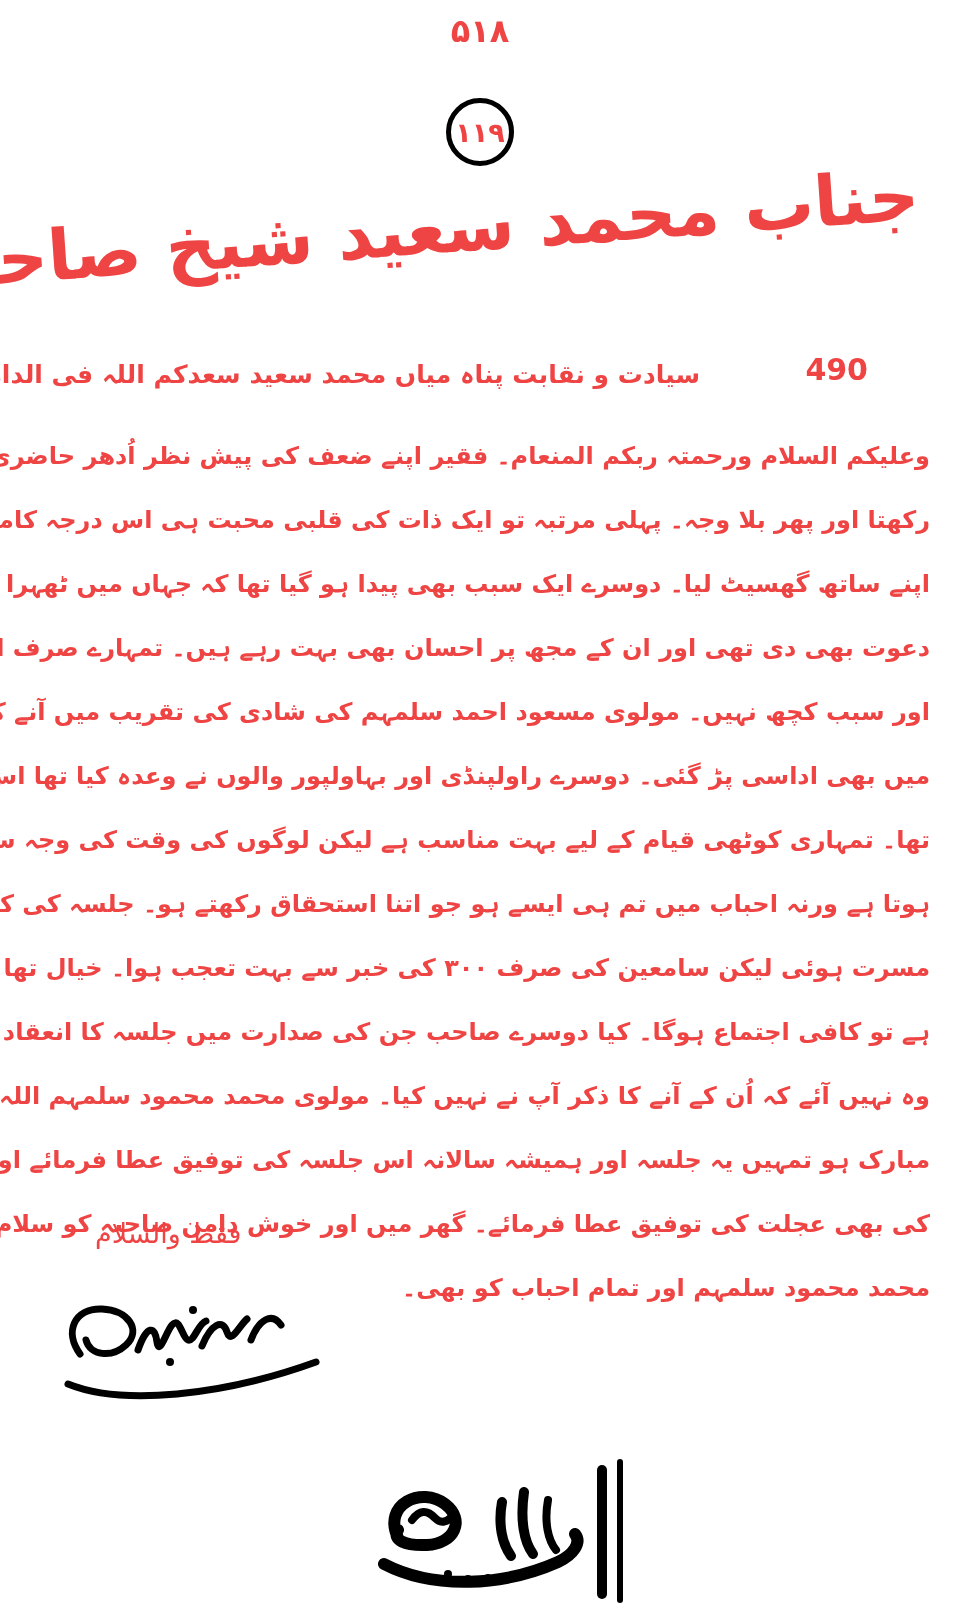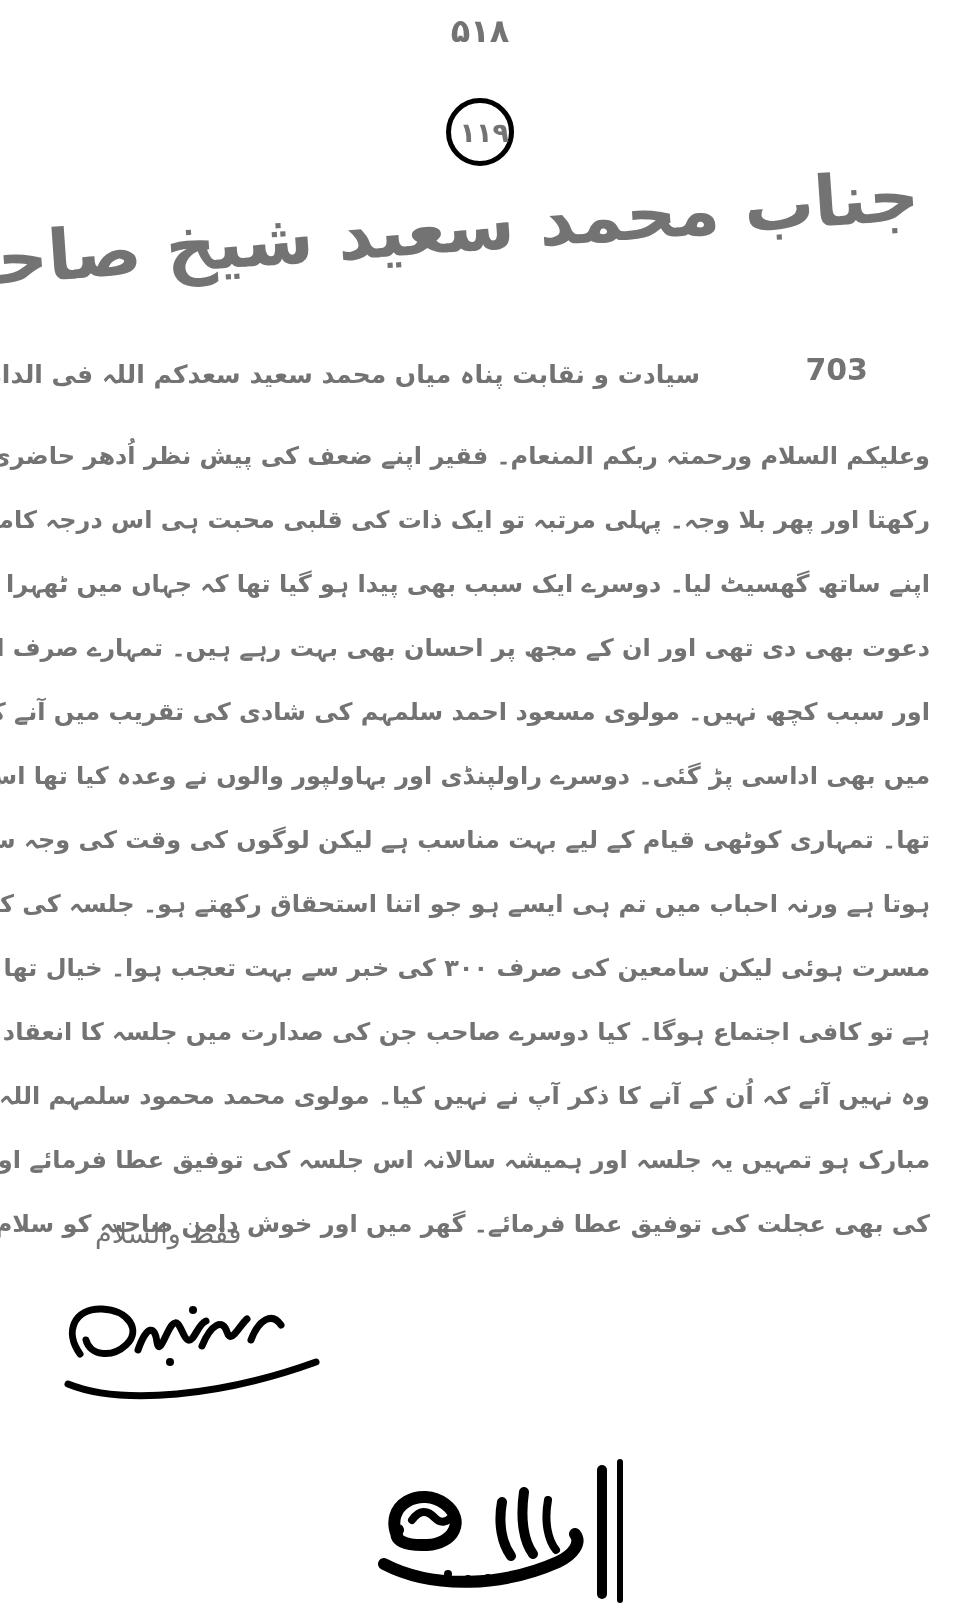--- a/index.html
+++ b/index.html
@@ -1,36 +1,36 @@
 <!DOCTYPE html>
 <html lang="ur"><head>
 <meta charset="utf-8">
 <style>
   html,body { margin:0; padding:0; background:#e8e8e8; }
   .page {
     position:relative;
     width:960px; height:1624px;
     margin:0 auto;
     background:#ffffff;
-    color:#737373;
+    color:#ef4444;
     font-family:"DejaVu Sans", sans-serif;
     overflow:hidden;
   }
   .page-number {
     position:absolute; top:12px; left:0; right:0;
     text-align:center;
     font-size:32px; font-weight:bold;
     direction:rtl;
   }
   .entry-badge {
     position:absolute; top:98px; left:50%;
     transform:translateX(-50%);
     width:58px; height:58px;
     border:5px solid #000; border-radius:50%;
-    display:flex; align-items:center; 
+    display:flex; align-items:center; justify-content:center;
     font-size:27px; font-weight:bold;
     direction:rtl;
   }
   .title {
     position:absolute; top:185px; left:40px; right:40px;
     text-align:center;
     direction:rtl;
     font-size:70px; font-weight:bold;
     white-space:nowrap;
     transform:rotate(-4deg);
@@ -85,38 +85,39 @@
 <div class="page">
 
   <div class="page-number">۵۱۸</div>
 
   <div class="entry-badge">
     <span>۱۱۹</span>
   </div>
 
   <div class="title">جناب محمد سعید شیخ صاحب</div>
 
-  <div class="serial">703</div>
+  <div class="serial">490</div>
 
   <div class="salutation">سیادت و نقابت پناہ میاں محمد سعید سعدکم اللہ فی الدارین</div>
 
   <div class="body-text">
     <div class="line">وعلیکم السلام ورحمتہ ربکم المنعام۔ فقیر اپنے ضعف کی پیش نظر اُدھر حاضری کا قصد نہیں</div>
     <div class="line">رکھتا اور پھر بلا وجہ۔ پہلی مرتبہ تو ایک ذات کی قلبی محبت ہی اس درجہ کامل تھی کہ اس نے</div>
     <div class="line">اپنے ساتھ گھسیٹ لیا۔ دوسرے ایک سبب بھی پیدا ہو گیا تھا کہ جہاں میں ٹھہرا تھا انہوں نے</div>
     <div class="line">دعوت بھی دی تھی اور ان کے مجھ پر احسان بھی بہت رہے ہیں۔ تمہارے صرف احسان ہی ہیں۔</div>
     <div class="line">اور سبب کچھ نہیں۔ مولوی مسعود احمد سلمہم کی شادی کی تقریب میں آنے کا ارادہ تھا لیکن اب اس</div>
     <div class="line">میں بھی اداسی پڑ گئی۔ دوسرے راولپنڈی اور بہاولپور والوں نے وعدہ کیا تھا اس کا بھی خیال</div>
     <div class="line">تھا۔ تمہاری کوٹھی قیام کے لیے بہت مناسب ہے لیکن لوگوں کی وقت کی وجہ سے اس میں تامل</div>
     <div class="line">ہوتا ہے ورنہ احباب میں تم ہی ایسے ہو جو اتنا استحقاق رکھتے ہو۔ جلسہ کی کارروائی معلوم کرکے</div>
     <div class="line">مسرت ہوئی لیکن سامعین کی صرف ۳۰۰ کی خبر سے بہت تعجب ہوا۔ خیال تھا کہ تمہارا انتظام</div>
     <div class="line">ہے تو کافی اجتماع ہوگا۔ کیا دوسرے صاحب جن کی صدارت میں جلسہ کا انعقاد تجویز نہ ہوا تھا</div>
     <div class="line">وہ نہیں آئے کہ اُن کے آنے کا ذکر آپ نے نہیں کیا۔ مولوی محمد محمود سلمہم اللہ تعالیٰ ہی کافی تھے۔</div>
     <div class="line">مبارک ہو تمہیں یہ جلسہ اور ہمیشہ سالانہ اس جلسہ کی توفیق عطا فرمائے اور خطوط کے جواب دینے</div>
     <div class="line">کی بھی عجلت کی توفیق عطا فرمائے۔ گھر میں اور خوش دامن صاحبہ کو سلام کہہ دیں اور عزیزی مولوی</div>
+    <div class="line short">محمد محمود سلمہم اور تمام احباب کو بھی۔</div>
   </div>
 
   <div class="closing">فقط والسلام</div>
 
   <div class="signature-wrap">
     <svg viewBox="0 0 310 140" xmlns="http://www.w3.org/2000/svg">
       <g fill="none" stroke="#000" stroke-width="7" stroke-linecap="round">
         <path d="M30 72 C14 50 24 26 52 27 C78 28 92 48 76 63 C62 76 40 74 36 58"></path>
         <path d="M88 68 C97 42 105 44 107 60 C109 75 116 50 122 43 C130 34 132 56 138 58 C144 60 148 42 156 39"></path>
         <path d="M152 64 C161 42 173 36 177 50 C181 63 189 44 197 37"></path>

